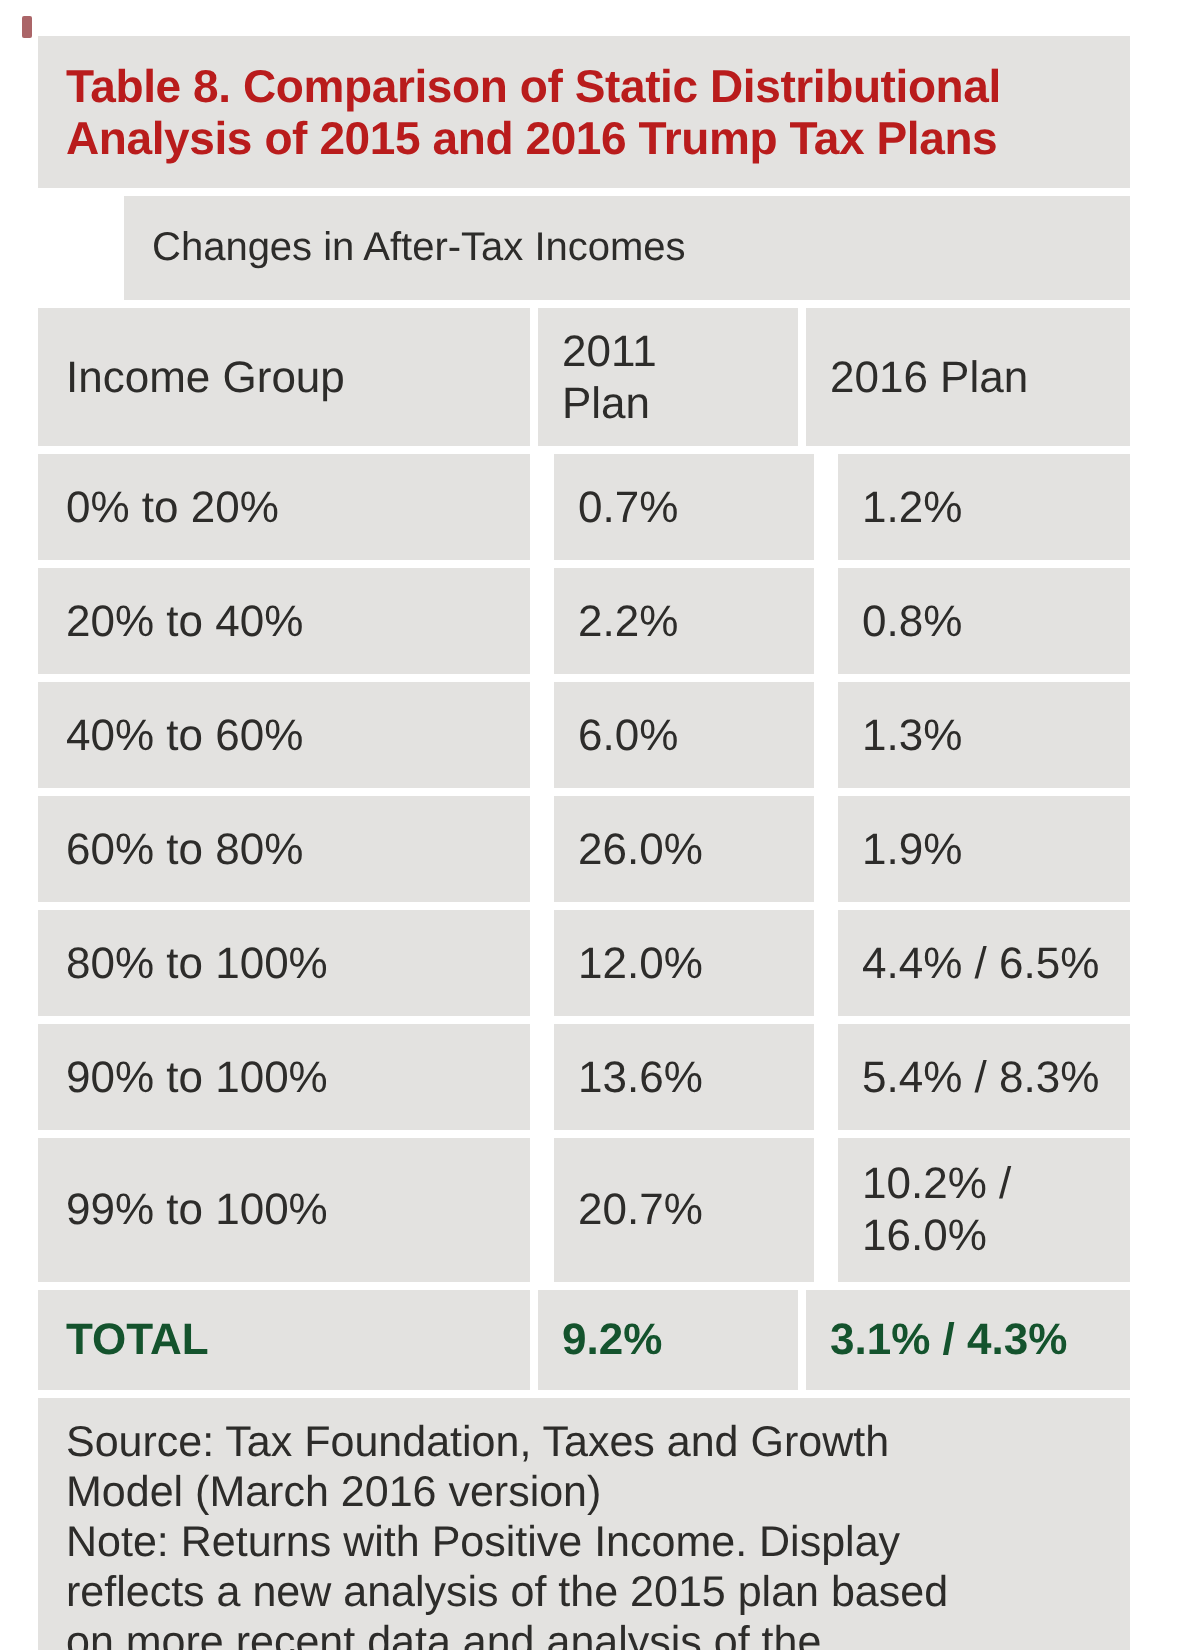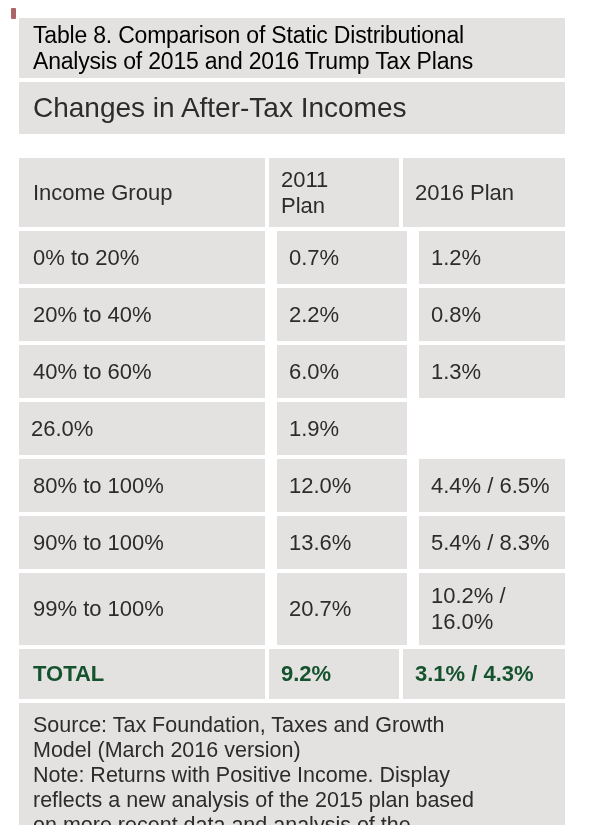--- a/index.html
+++ b/index.html
@@ -27,56 +27,57 @@
     position: absolute;
     left: 19px;
     top: 18px;
     width: 546px;
     display: flex;
     flex-direction: column;
     gap: 4px;
   }
   .block { background: #e3e2e0; }
   .title-block {
-    height: 60px;
+    height: 76px;
     display: flex;
     flex-direction: column;
     justify-content: center;
     padding-left: 14px;
     font-size: 23px;
-    font-weight: normal;
-    color: #000000;
+    font-weight: bold;
+    color: #b91c1c;
     line-height: 26px;
     white-space: pre-line;
     letter-spacing: -0.2px;
   }
   .subtitle-block {
     height: 52px;
     display: flex;
     align-items: center;
     padding-left: 14px;
-    font-size: 28px;
+    font-size: 20px;
+    margin-left: 43px;
   }
   .grid-row {
     display: grid;
     grid-template-columns: 246px 130px 1fr;
     column-gap: 4px;
   }
   .cell {
     background: #e3e2e0;
     display: flex;
     align-items: center;
     padding-left: 14px;
     font-size: 22px;
     white-space: pre-line;
     line-height: 26px;
   }
   .cell.c2, .cell.c3 { padding-left: 12px; }
   .header-row .cell { font-size: 22px; }
-  .header-row { height: 69px; margin-top: 20px; }
+  .header-row { height: 69px; }
   .data-row { height: 53px; gap: 12px; }
   .data-row.tall { height: 72px; }
   .total-row { height: 50px; }
   .total-row .cell { font-weight: bold; color: #14532d; }
   .footer-block {
     height: 150px;
     padding: 10px 14px;
     font-size: 21.5px;
     line-height: 25px;
   }
@@ -115,20 +116,21 @@
       <div class="cell c3">0.8%</div>
     </div>
 
     <div class="grid-row data-row">
       <div class="cell c1">40% to 60%</div>
       <div class="cell c2">6.0%</div>
       <div class="cell c3">1.3%</div>
     </div>
 
     <div class="grid-row data-row">
+      <div class="cell c1">60% to 80%</div>
       <div class="cell c2">26.0%</div>
       <div class="cell c3">1.9%</div>
     </div>
 
     <div class="grid-row data-row">
       <div class="cell c1">80% to 100%</div>
       <div class="cell c2">12.0%</div>
       <div class="cell c3">4.4% / 6.5%</div>
     </div>
 

